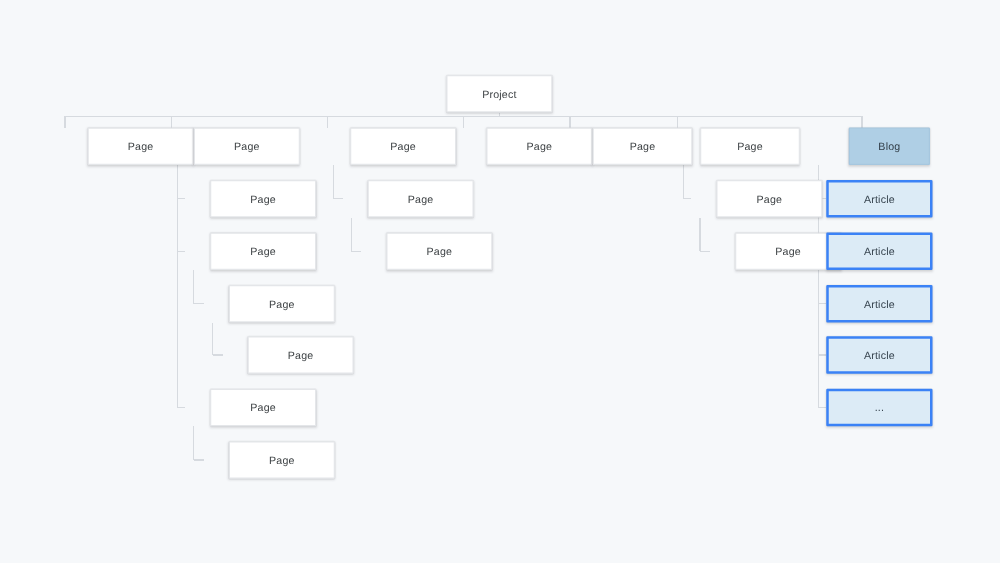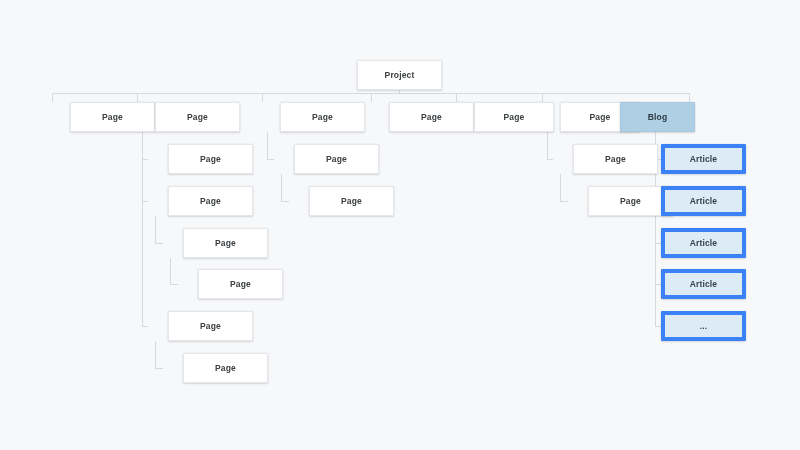--- a/index.html
+++ b/index.html
@@ -45,31 +45,30 @@
     border: 1px solid #e4e6e9;
     margin-left: 20px;
   }
   .node.blog {
     background: #afcfe5;
     border: 1px solid #a6c7df;
     color: #2f3b45;
   }
   .node.article {
     background: #dcebf6;
-    border: 4px solid #3b82f6;
+    border: 2px solid #3b82f6;
     color: #35424d;
   }
   .node.root {
     background: #ffffff;
     border: 1px solid #e4e6e9;
   }
   .node-label {
     pointer-events: none;
     line-height: 1;
-    font-weight: bold;
   }
 </style>
 </head>
 <body>
 
 <div id="canvas">
   <svg class="connectors" id="connector-layer" viewBox="0 0 800 450" xmlns="http://www.w3.org/2000/svg">
       <line x1="399.5" y1="90" x2="399.5" y2="93" stroke="#d6dadf" stroke-width="1" shape-rendering="crispEdges"></line>
       <line x1="52" y1="93" x2="689" y2="93" stroke="#d6dadf" stroke-width="1" shape-rendering="crispEdges"></line>
       <line x1="52" y1="93" x2="52" y2="102" stroke="#d6dadf" stroke-width="1" shape-rendering="crispEdges"></line>
@@ -155,21 +154,21 @@
       </div>
       <div class="node page" style="left: 540px; top: 102px; width: 80px; height: 30px;">
         <span class="node-label">Page</span>
       </div>
       <div class="node page" style="left: 553px; top: 144px; width: 85px; height: 30px;">
         <span class="node-label">Page</span>
       </div>
       <div class="node page" style="left: 568px; top: 186px; width: 85px; height: 30px;">
         <span class="node-label">Page</span>
       </div>
-      <div class="node blog" style="left: 620px; top: 102px; width: 75px; height: 30px;">
+      <div class="node blog" style="left: 679px; top: 102px; width: 65px; height: 30px;">
         <span class="node-label">Blog</span>
       </div>
       <div class="node article" style="left: 661px; top: 144px; width: 85px; height: 30px;">
         <span class="node-label">Article</span>
       </div>
       <div class="node article" style="left: 661px; top: 186px; width: 85px; height: 30px;">
         <span class="node-label">Article</span>
       </div>
       <div class="node article" style="left: 661px; top: 228px; width: 85px; height: 30px;">
         <span class="node-label">Article</span>

